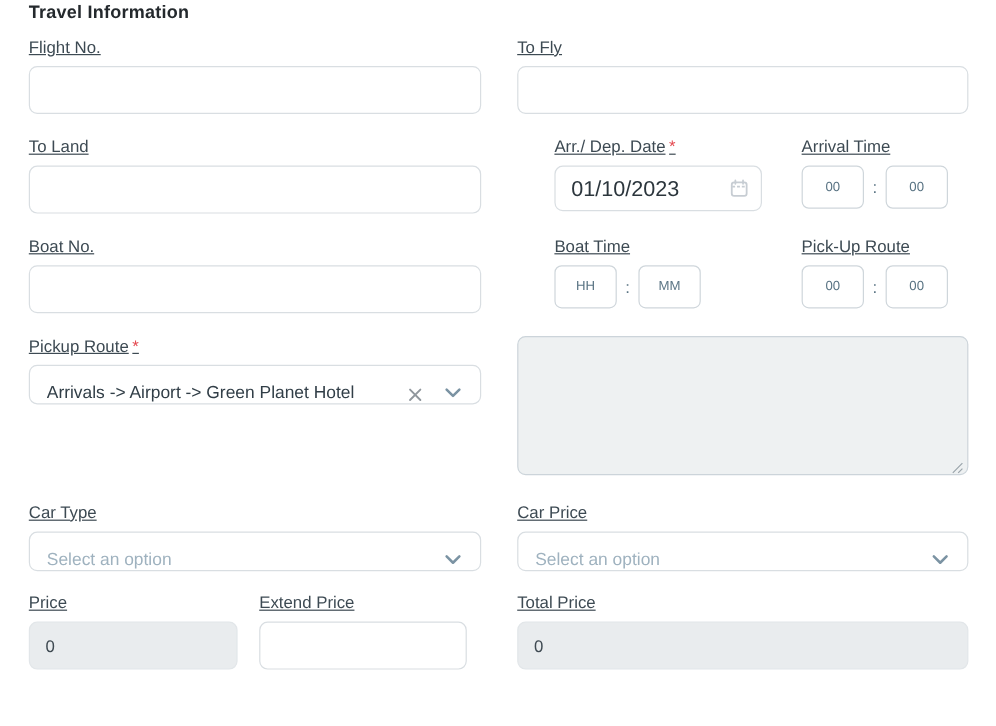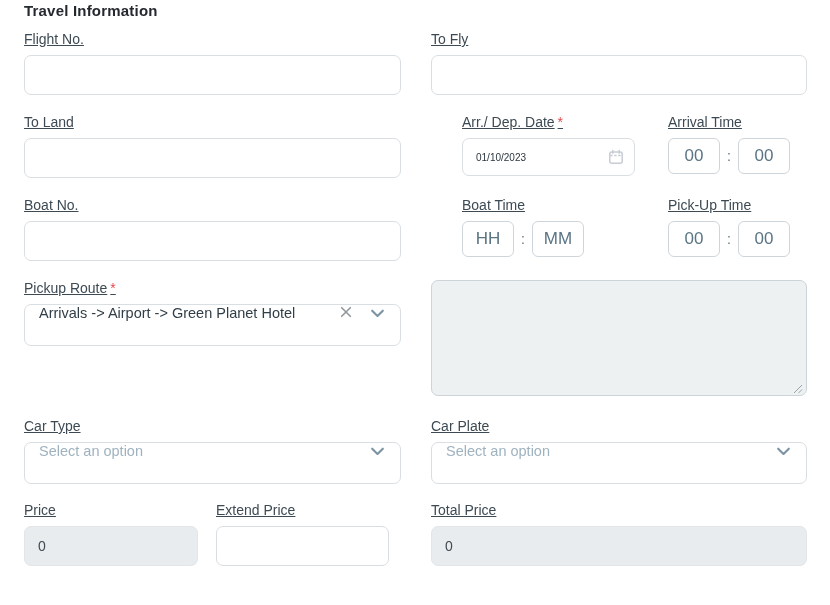--- a/index.html
+++ b/index.html
@@ -27,37 +27,37 @@
     border: 1px solid #d9dee2; border-radius: 7px;
     background: #fff; padding: 0 13px;
     font-family: "Liberation Sans", sans-serif;
     font-size: 14px; color: #2f3b44; outline: none;
   }
   .input.disabled {
     background: #e9ecee; border-color: #e2e6e9; color: #3f4a52;
   }
   
   .date-wrap { position: relative; width: 173px; }
-  .date-input { height: 38px; font-size: 10px; padding-right: 34px; color: #2c363d; }
+  .date-input { height: 38px; font-size: 18px; padding-right: 34px; color: #2c363d; }
   .cal-icon { position: absolute; right: 11px; top: 50%; transform: translateY(-50%); line-height: 0; }
   
   .sub-time { margin-left: 33px; }
   .time-group { display: flex; align-items: center; }
   .time-box {
     width: 52px; height: 36px; text-align: center;
     border: 1px solid #cfd6db; border-radius: 6px;
     background: #fff; font-family: "Liberation Sans", sans-serif;
-    font-size: 17px; color: #5a7484; outline: none; padding: 0;
+    font-size: 11px; color: #5a7484; outline: none; padding: 0;
   }
   .time-box::placeholder { color: #5a7484; opacity: 1; }
   .time-colon { color: #5a7484; font-size: 14px; margin: 0 7px; }
   
   .select {
-    height: 42px; border: 1px solid #d9dee2; border-radius: 7px;
-    background: #fff; display: flex; align-items: flex-start;
+    height: 33px; border: 1px solid #d9dee2; border-radius: 7px;
+    background: #fff; display: flex; align-items: flex-end;
     padding: 0 14px; cursor: pointer;
   }
   .select .value { flex: 1; font-size: 14.5px; color: #313e47; white-space: nowrap; overflow: hidden; }
   .select .value.placeholder { color: #9fb2bf; }
   .select .clear { line-height: 0; margin-right: 16px; cursor: pointer; }
   .select .chev { line-height: 0; }
   
   .ta-wrap { position: relative; }
   .textarea {
     width: 100%; height: 116px; resize: none;
@@ -130,21 +130,21 @@
     <div class="col-r flex">
       <div class="sub-173">
         <span class="lbl">Boat Time</span>
         <div class="time-group">
           <input class="time-box" type="text" placeholder="HH" style="">
           <span class="time-colon">:</span>
           <input class="time-box" type="text" placeholder="MM" style="">
         </div>
       </div>
       <div class="sub-time">
-        <span class="lbl">Pick-Up Time</span>
+        <span class="lbl">Pick-Up Route</span>
         <div class="time-group">
           <input class="time-box" type="text" value="00" style="">
           <span class="time-colon">:</span>
           <input class="time-box" type="text" value="00" style="">
         </div>
       </div>
     </div>
   </div>
 
   <div class="row mb18">
@@ -182,21 +182,21 @@
       <div class="select">
         <span class="value placeholder">Select an option</span>
         <span class="chev">
           <svg width="17" height="17" viewBox="0 0 16 16" fill="none">
             <path d="M3 5.3 L8 10.3 L13 5.3" stroke="#7b93a3" stroke-width="2" stroke-linecap="round" stroke-linejoin="round"></path>
           </svg>
         </span>
       </div>
     </div>
     <div class="col-r">
-      <span class="lbl">Car Plate</span>
+      <span class="lbl">Car Price</span>
       <div class="select">
         <span class="value placeholder">Select an option</span>
         <span class="chev">
           <svg width="17" height="17" viewBox="0 0 16 16" fill="none">
             <path d="M3 5.3 L8 10.3 L13 5.3" stroke="#7b93a3" stroke-width="2" stroke-linecap="round" stroke-linejoin="round"></path>
           </svg>
         </span>
       </div>
     </div>
   </div>

